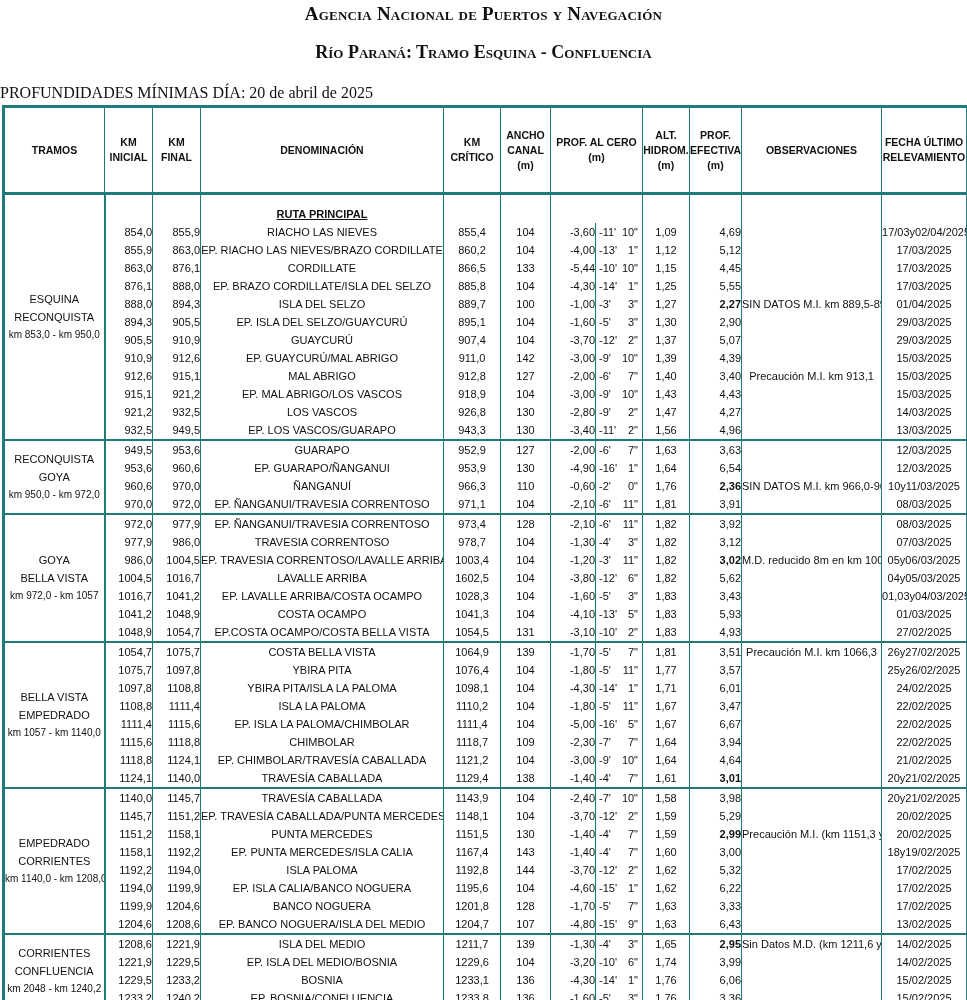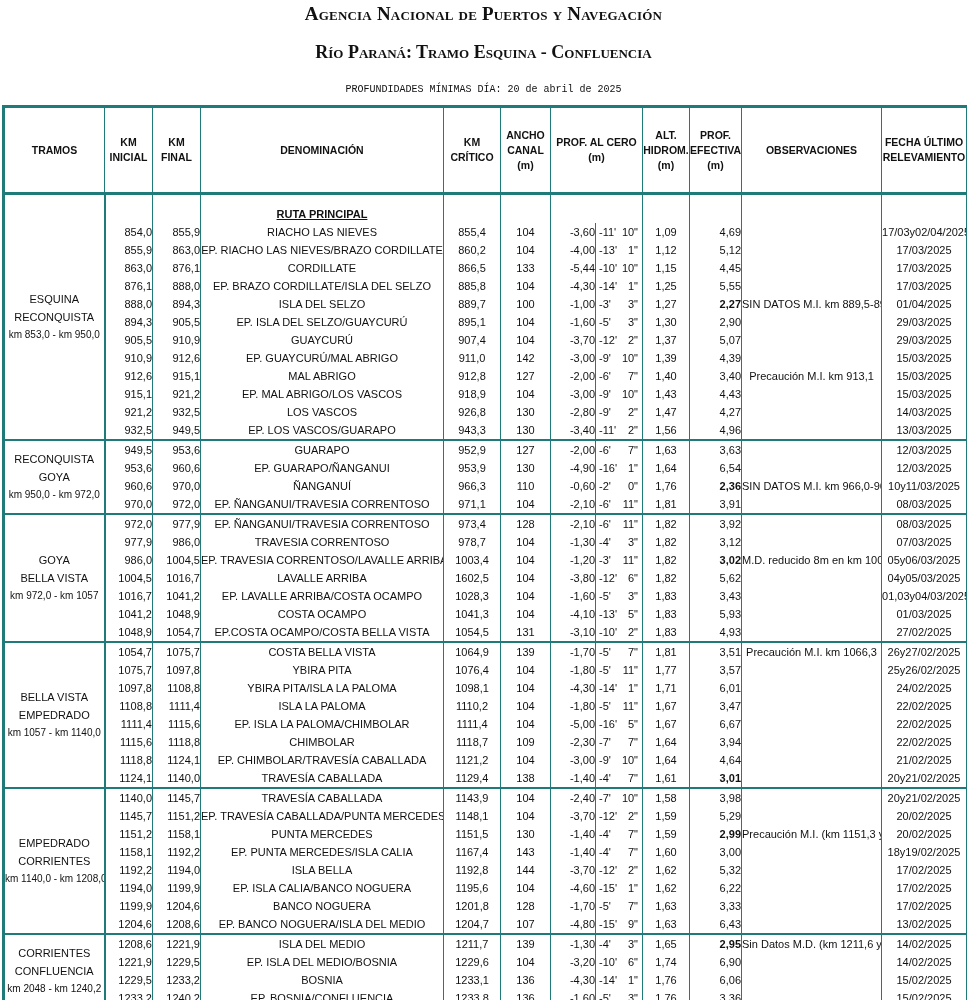--- a/index.html
+++ b/index.html
@@ -1,19 +1,19 @@
 <!DOCTYPE html>
 <html><head>
 <meta charset="utf-8">
 <style>
   html, body { margin: 0; padding: 0; background: #ffffff; }
   body { width: 967px; height: 1000px; position: relative; overflow: hidden; font-family: "Liberation Sans", sans-serif; color: #111; }
   .title1 { position: absolute; top: 3px; left: 0; width: 967px; text-align: center; font-family: "Liberation Serif", serif; font-weight: bold; font-size: 19px; font-variant: small-caps; letter-spacing: 0.2px; }
   .title2 { position: absolute; top: 42px; left: 0; width: 967px; text-align: center; font-family: "Liberation Serif", serif; font-weight: bold; font-size: 18px; font-variant: small-caps; }
-  .title3 { position: absolute; top: 84px; left: 0; width: 967px; text-align: center; font-family: Liberation Mono, monospace; font-size: 10px; }
+  .title3 { position: absolute; top: 84px; left: 0; width: 967px; text-align: left; font-family: Liberation Serif, serif; font-size: 16px; }
   table.main { position: absolute; top: 105px; left: 2px; width: 964px; border-collapse: collapse; table-layout: fixed; border: 3px solid #1f7a7a; }
   table.main td, table.main th { padding: 0; font-size: 11px; line-height: 18px; white-space: nowrap; overflow: hidden; }
   table.main th { border: 1px solid #1f7a7a; border-bottom: 3px solid #1f7a7a; font-weight: bold; font-size: 10.5px; line-height: 15px; text-align: center; height: 84px; color: #111; }
   .vl { border-left: 1px solid #1f7a7a; }
   tr.grp-start td { border-top: 2px solid #1f7a7a; }
   td.num { text-align: right; padding-right: 6px; }
   td.ctr { text-align: center; }
   td.tramo { text-align: center; vertical-align: middle; white-space: normal; font-size: 11.5px; line-height: 18px; border-right: 2px solid #1f7a7a; }
   td.tramo .km { font-size: 10px; display: block; }
   td.obs { text-align: center; vertical-align: middle; font-size: 9.5px; border-left: 1px solid #1f7a7a; border-right: 1px solid #1f7a7a; white-space: nowrap; }
@@ -724,21 +724,21 @@
           </div>
         </td>
         <td class="ctr vl">1,60</td>
         <td class="num vl">3,00</td>
         <td class="obs"></td>
         <td class="date vl">18y19/02/2025</td>
       </tr>
       <tr>
         <td class="num vl">1192,2</td>
         <td class="num vl">1194,0</td>
-        <td class="ctr vl">ISLA BELLA</td>
+        <td class="ctr vl">ISLA PALOMA</td>
         <td class="ctr vl">1192,8</td>
         <td class="ctr vl">144</td>
         <td class="num vl">-3,70</td>
         <td class="vl" style="display: table-cell;">
           <div style="display: flex; justify-content: space-between; padding: 0px 4px 0px 3px;">
             <span>-12'</span>
             <span>2"</span>
           </div>
         </td>
         <td class="ctr vl">1,62</td>
@@ -830,21 +830,21 @@
         <td class="ctr vl">1229,6</td>
         <td class="ctr vl">104</td>
         <td class="num vl">-3,20</td>
         <td class="vl" style="display: table-cell;">
           <div style="display: flex; justify-content: space-between; padding: 0px 4px 0px 3px;">
             <span>-10'</span>
             <span>6"</span>
           </div>
         </td>
         <td class="ctr vl">1,74</td>
-        <td class="num vl">6,90</td>
+        <td class="num vl">3,99</td>
         <td class="obs"></td>
         <td class="date vl">14/02/2025</td>
       </tr>
       <tr>
         <td class="num vl">1229,5</td>
         <td class="num vl">1233,2</td>
         <td class="ctr vl">BOSNIA</td>
         <td class="ctr vl">1233,1</td>
         <td class="ctr vl">136</td>
         <td class="num vl">-4,30</td>

